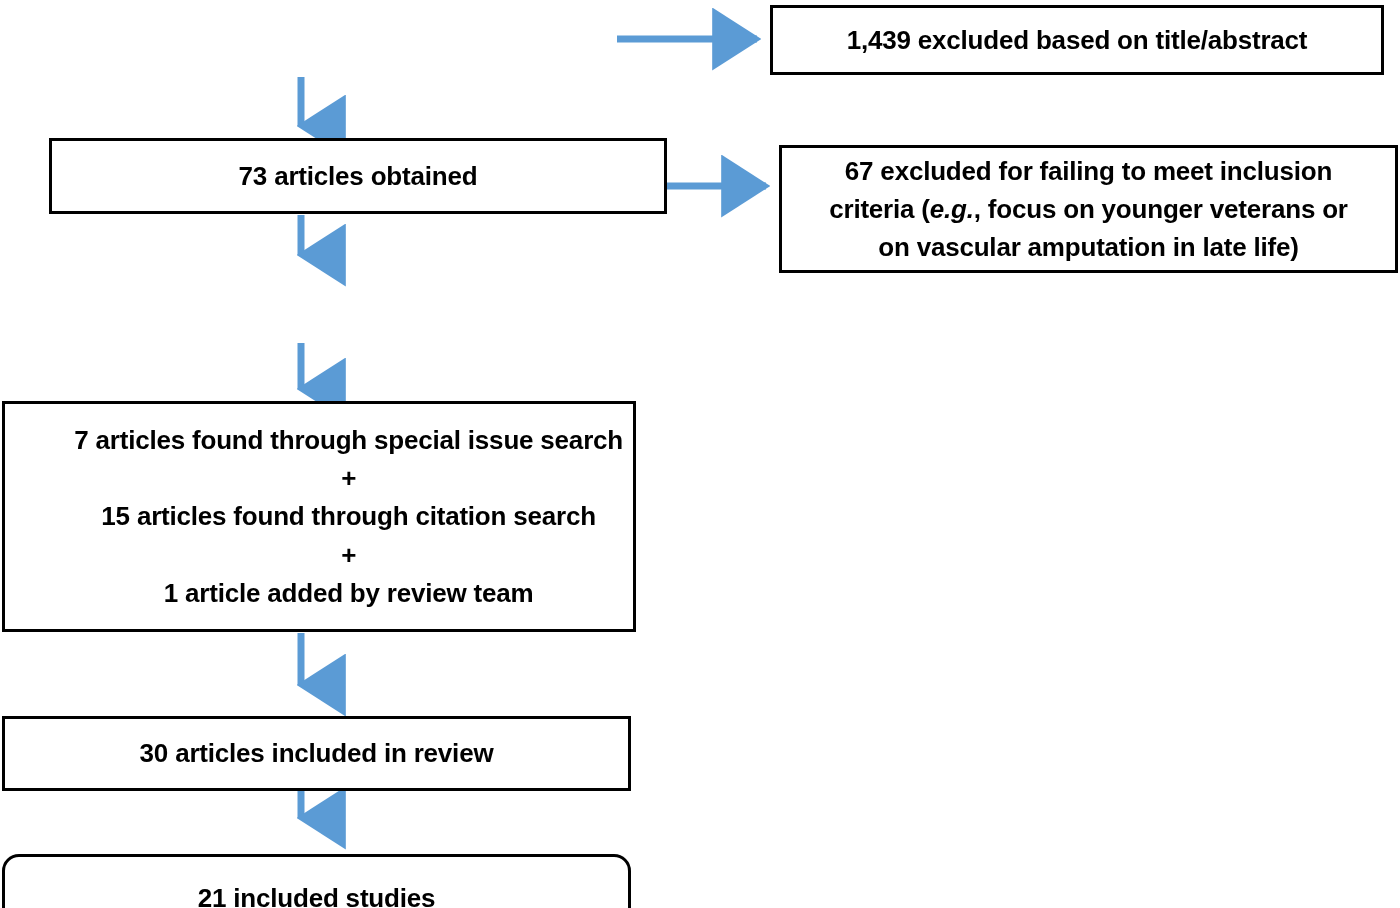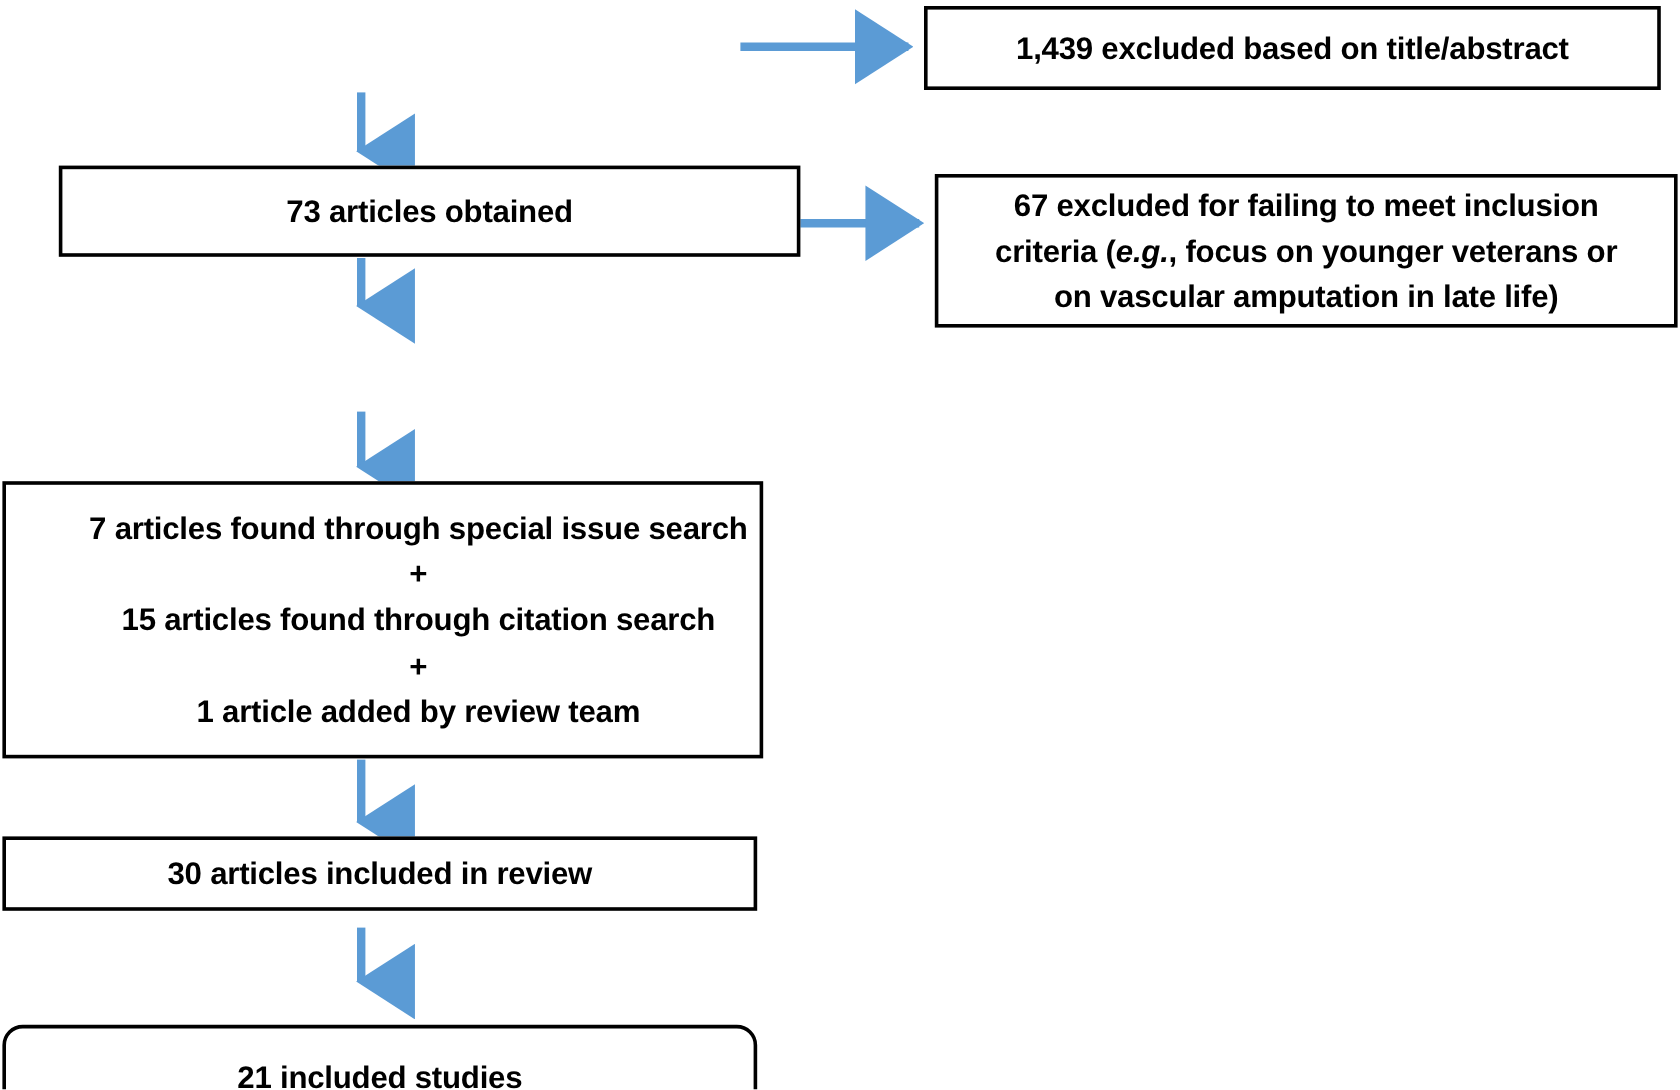--- a/index.html
+++ b/index.html
@@ -109,21 +109,21 @@
 
   <div class="node multiline" id="node-excluded-2" style="left:779px; top:145px; width:619px; height:128px;">
     <div class="node-text"><span class="num">67</span> excluded for failing to meet inclusion<br>criteria (<em>e.g.</em>, focus on younger veterans or<br>on vascular amputation in late life)</div>
   </div>
 
 
   <div class="node multiline" id="node-additional" style="left:2px; top:401px; width:634px; height:231px;justify-content:flex-end;">
     <div class="node-text"><span class="num">7</span> articles found through special issue search<br><span class="num">+</span><br><span class="num">15</span> articles found through citation search<br><span class="num">+</span><br><span class="num">1</span> article added by review team</div>
   </div>
 
-  <div class="node" id="node-included-review" style="left:2px; top:697px; width:629px; height:62px;">
+  <div class="node" id="node-included-review" style="left:2px; top:716px; width:629px; height:75px;">
     <div class="node-text"><span class="num">30</span><span> articles included in review</span></div>
   </div>
 
   <div class="node" id="node-included-studies" style="left:2px; top:854px; width:629px; height:88px;border-radius:17px;">
     <div class="node-text"><span class="num">21</span><span> included studies</span></div>
   </div>
 
 </div>
 
 </body></html>

